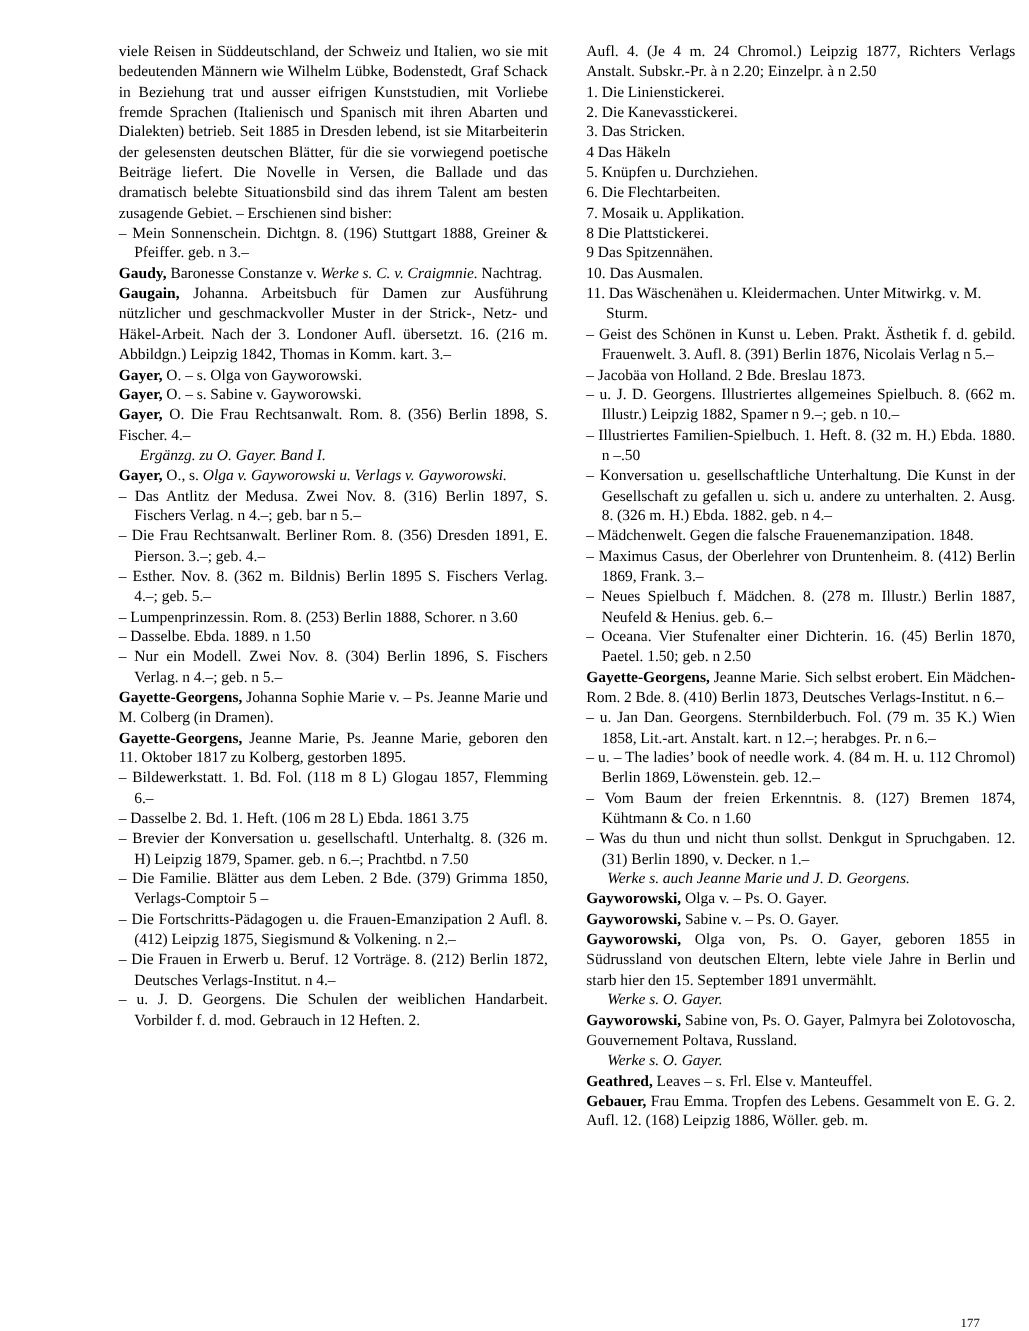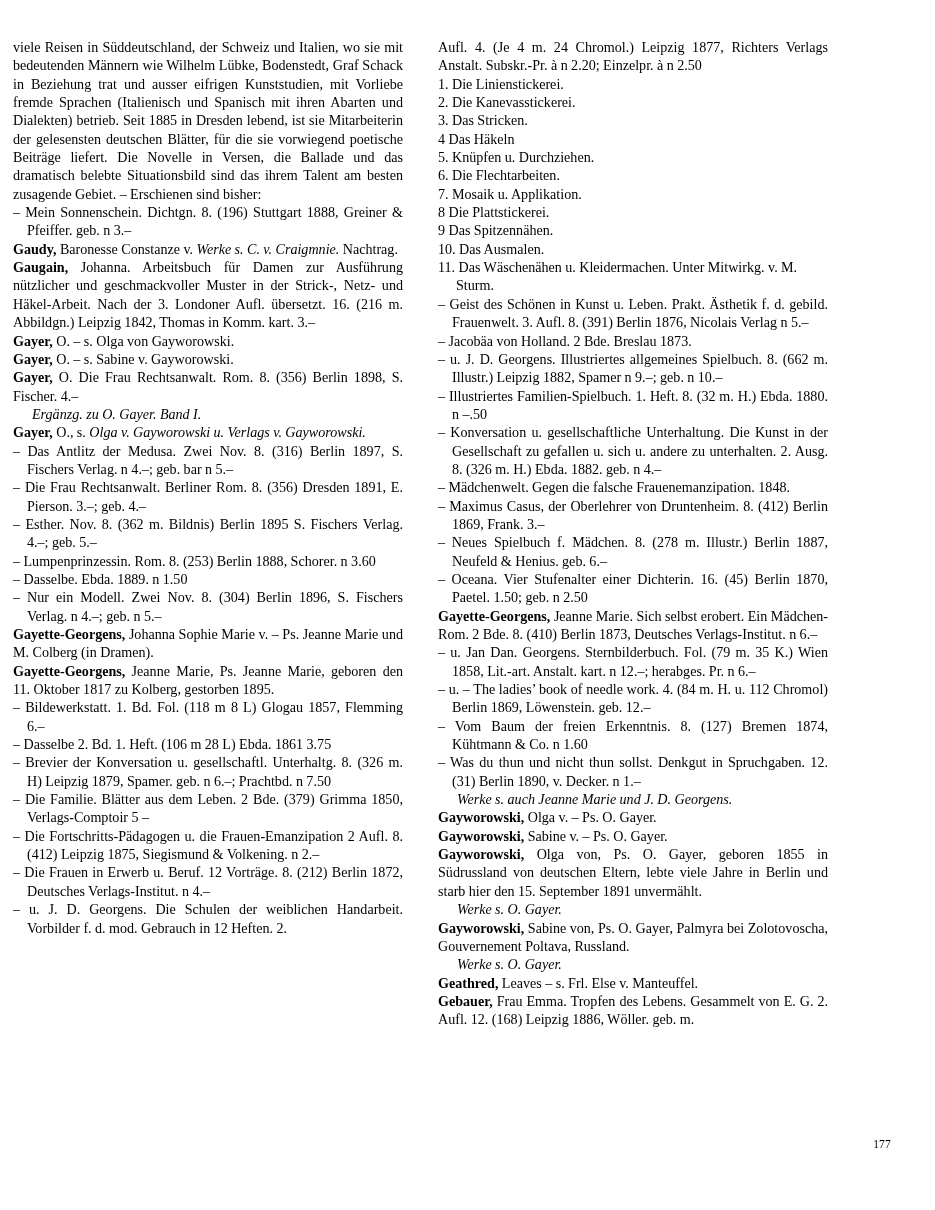--- a/index.html
+++ b/index.html
@@ -18,21 +18,20 @@
     box-sizing: border-box;
   }
   .columns {
     position: absolute;
     left: 108px;
     top: 38px;
     width: 720px;
     display: flex;
     flex-direction: row;
     gap: 35px;
-    justify-content: flex-end;
   }
   .col {
     width: 390px;
     flex: 0 0 390px;
   }
 
   
   .p {
     font-size: 14.1px;
     line-height: 18.35px;
@@ -66,21 +65,21 @@
     text-indent: 0;
     font-style: italic;
   }
 
   b, .bold { font-weight: bold; }
   i, .ital { font-style: italic; }
 
   .folio {
     position: absolute;
     right: 44px;
-    top: 1138px;
+    top: 1197px;
     font-family: "Liberation Serif", "DejaVu Serif", serif;
     font-size: 11.5px;
     color: #000;
     letter-spacing: 0.2px;
     text-align: center;
   }
 </style>
 </head>
 <body>
 

